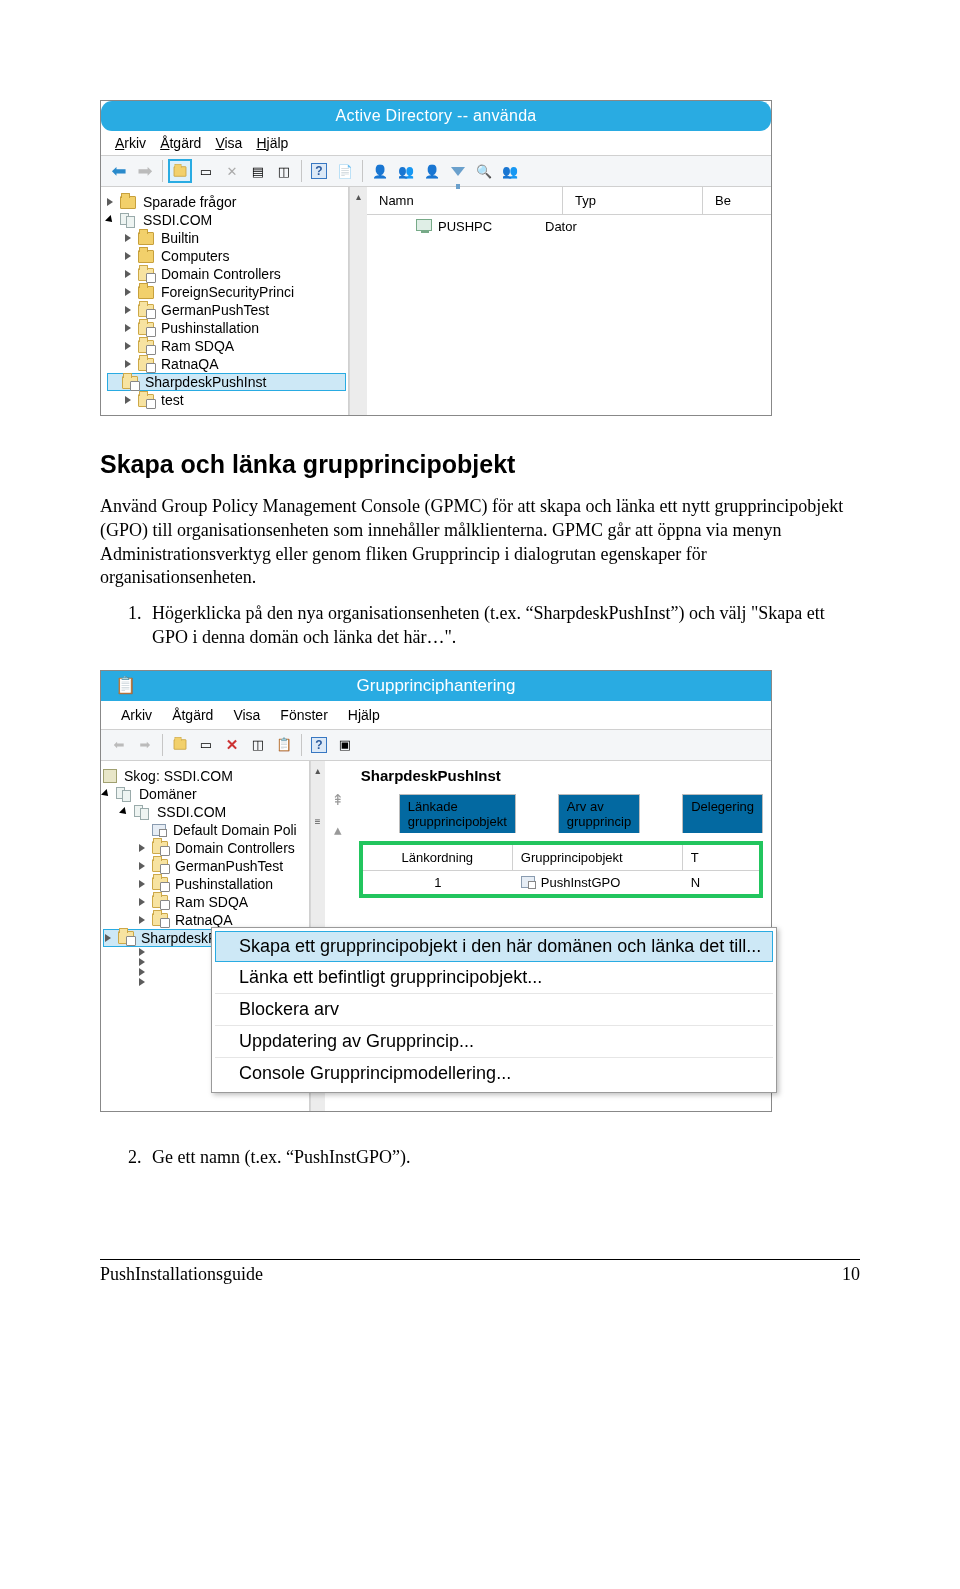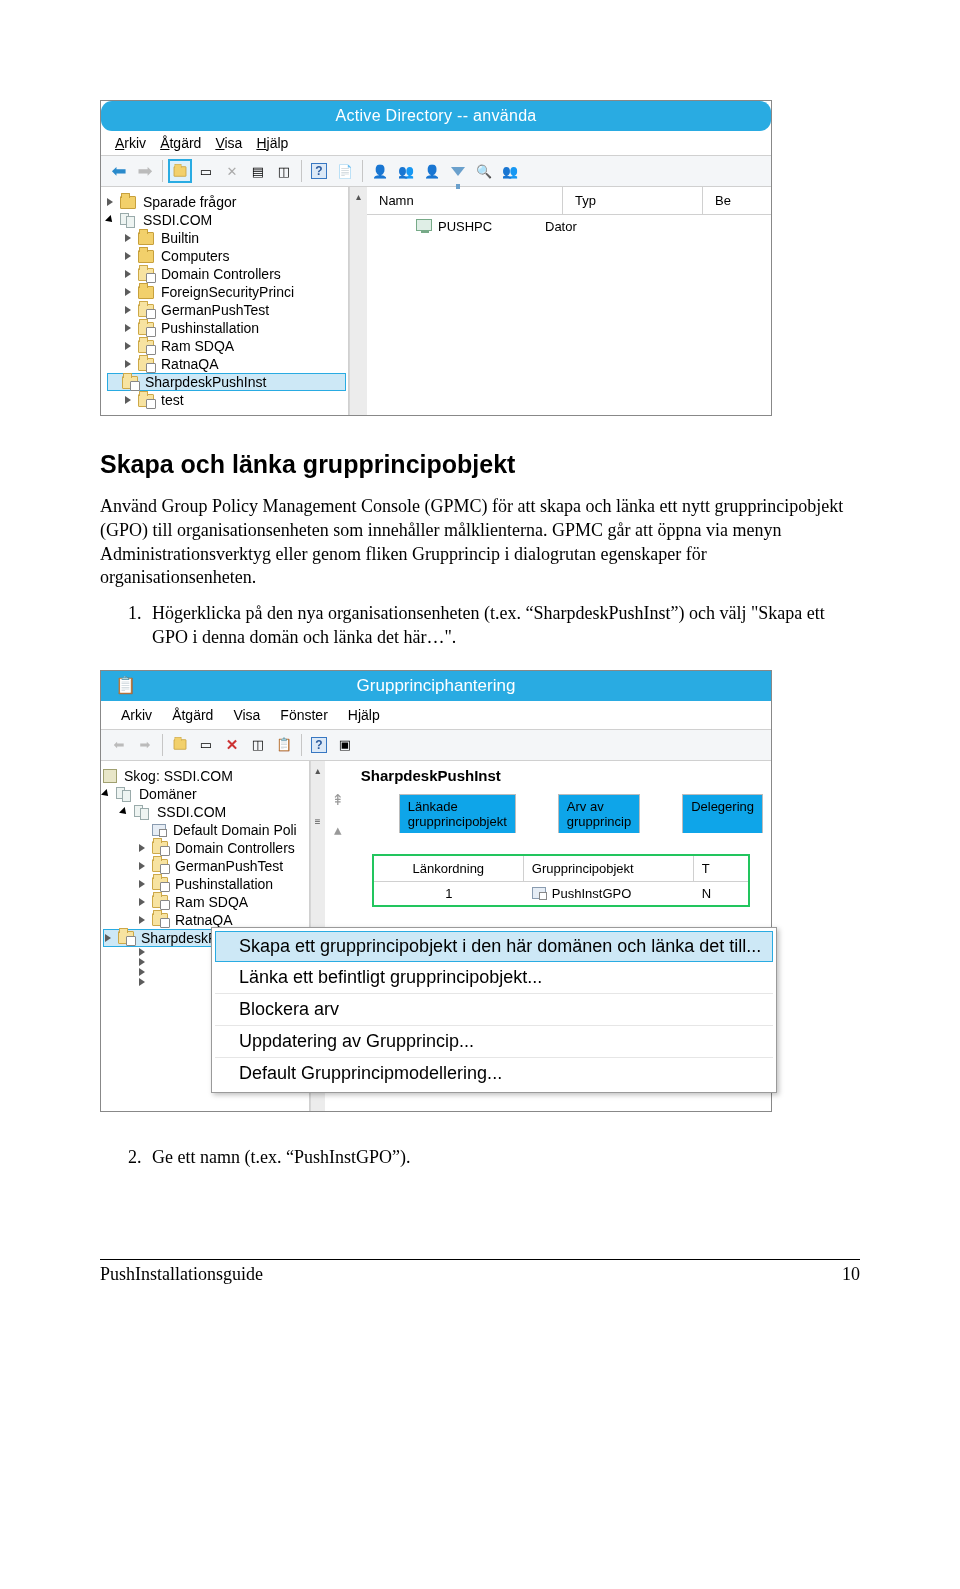--- a/index.html
+++ b/index.html
@@ -50,24 +50,24 @@
   
   .gp-titlebar { background:#29abe2; color:#fff; height:30px; display:flex; align-items:center; justify-content:center; font-size:17px; }
   .gp-titlebar .icon { position:absolute; left:14px; }
   .gp-menubar { background:#fff; display:flex; gap:20px; padding:6px 20px; font-size:14px; }
   .gp-toolbar { background:#f4f6f8; border-top:1px solid #d0d0d0; border-bottom:1px solid #d0d0d0; display:flex; gap:2px; padding:3px 6px; align-items:center; }
   .gp-body { display:flex; height:350px; }
   .gp-tree { width:248px; border-right:1px solid #d0d0d0; padding:6px 2px; }
   .gp-main { flex:1; padding:0 0 0 0; position:relative; }
   .gp-scroll { width:18px; background:#ececec; border-left:1px solid #d6d6d6; display:flex; flex-direction:column; align-items:center; padding-top:4px; font-size:10px; gap:40px; color:#555;}
   .gp-tabs { display:flex; gap:2px; margin:8px 8px 0 8px; font-size:13px; }
-  .gp-tab { background:#0ea5e9; border:1px solid #bcbcbc; border-bottom:none; padding:4px 8px;margin-left:40px; }
+  .gp-tab { background:#0369a1; border:1px solid #bcbcbc; border-bottom:none; padding:4px 8px;margin-left:40px; }
   .gp-tab.active { font-weight:normal; }
   .gp-heading { font-weight:bold; font-size:15px; padding:6px 10px 2px 10px; }
-  .gp-list { margin:21px; border:2px solid #22c55e; }
+  .gp-list { margin:8px; border:4px solid #22c55e; }
   .gp-list .hdr { display:flex; background:#fff; border-bottom:1px solid #d0d0d0; font-size:13px; }
   .gp-list .hdr div { padding:5px 8px; border-right:1px solid #d0d0d0; }
   .gp-list .hdr div:last-child { border-right:none; }
   .gp-list .r { display:flex; font-size:13px; }
   .gp-list .r div { padding:4px 8px; }
   .gp-side-arrows { width:26px; display:flex; flex-direction:column; align-items:center; gap:12px; padding-top:30px; color:#999; font-size:15px; }
   .ctxmenu { position:absolute; left:110px; top:256px; background:#fff; border:1px solid #9a9a9a; box-shadow:2px 2px 5px rgba(0,0,0,.25); font-size:18px; padding:3px; }
   .ctxmenu .item { padding:5px 12px 5px 24px; white-space:nowrap; border-bottom:1px solid #e6e6e6; }
   .ctxmenu .item.hl { background:#cde8f6; border:1px solid #29abe2; padding:4px 11px 4px 23px; }
   .ctxmenu .item:last-child { border-bottom:none; }
@@ -342,21 +342,21 @@
             </div>
           </div>
         </div>
       </div>
     </div>
     <div class="ctxmenu">
       <div class="item hl">Skapa ett grupprincipobjekt i den här domänen och länka det till...</div>
       <div class="item">Länka ett befintligt grupprincipobjekt...</div>
       <div class="item">Blockera arv</div>
       <div class="item">Uppdatering av Grupprincip...</div>
-      <div class="item">Default Grupprincipmodellering...</div>
+      <div class="item">Console Grupprincipmodellering...</div>
     </div>
   </div>
 
   <ol class="steps" start="2">
     <li>Ge ett namn (t.ex. “PushInstGPO”).</li>
   </ol>
 
   <div class="footer">
     <span>PushInstallationsguide</span>
     <span>10</span>

